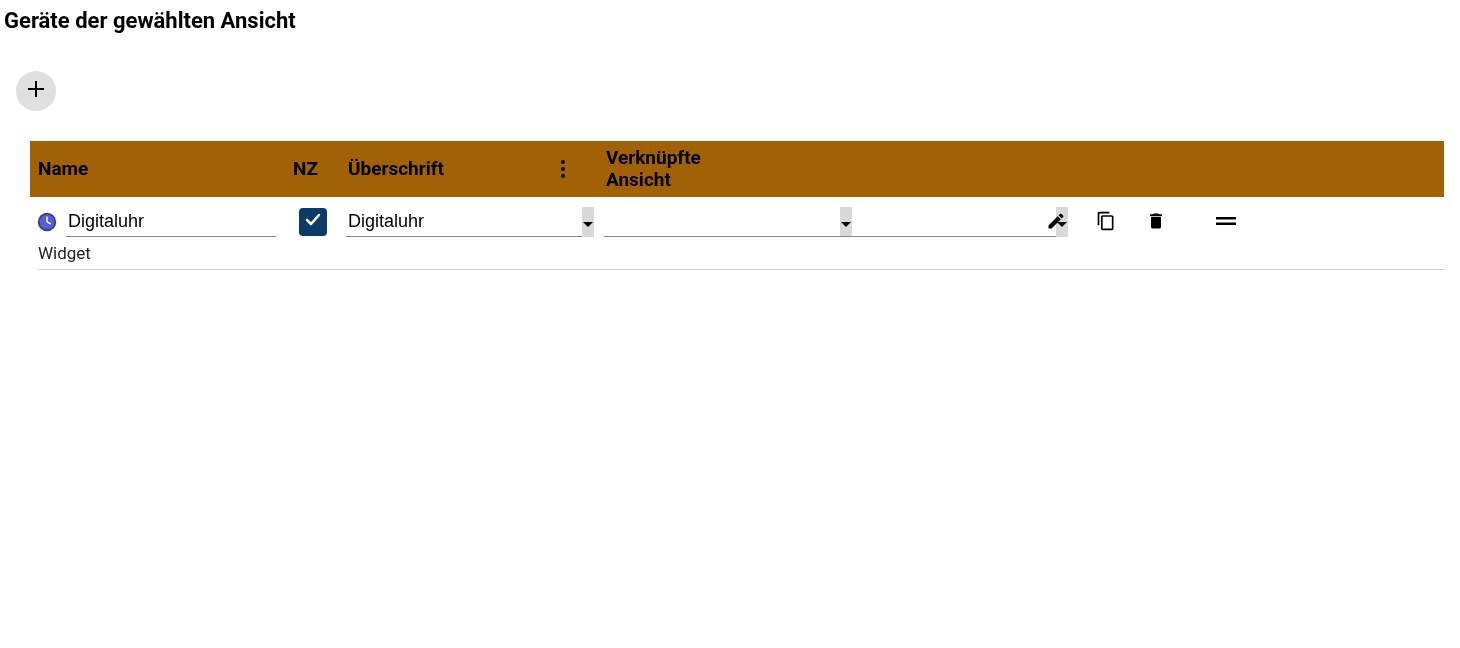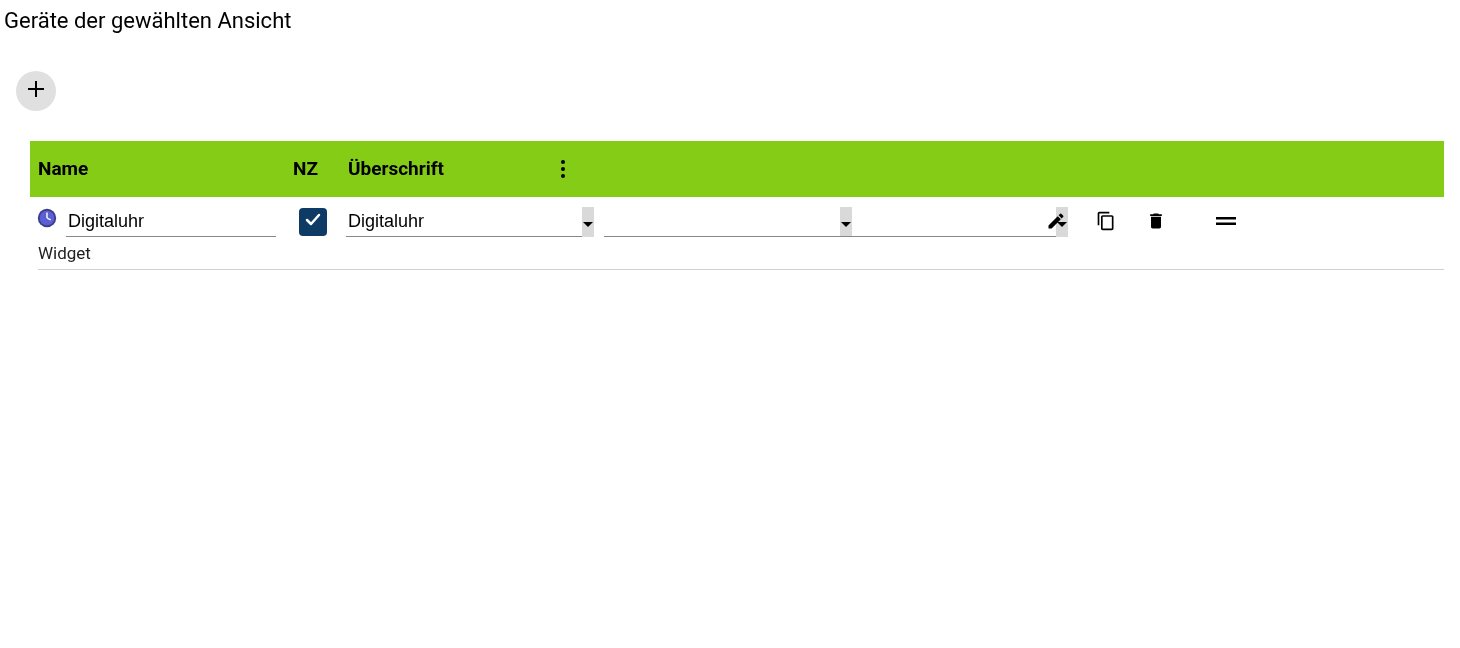--- a/index.html
+++ b/index.html
@@ -8,21 +8,21 @@
     padding: 0;
   }
   body {
     font-family: -apple-system, BlinkMacSystemFont, "Segoe UI", Roboto, Arial, sans-serif;
     background: #ffffff;
     color: #000000;
     padding: 8px 0 0 2px;
   }
   .page-title {
     font-size: 22px;
-    font-weight: 400;
+    font-weight: 700;
     margin-bottom: 38px;
     margin-left: 2px;
   }
   .add-button {
     width: 40px;
     height: 40px;
     border-radius: 50%;
     background: #e0e0e0;
     border: none;
     display: flex;
@@ -32,21 +32,21 @@
     margin-left: 14px;
     margin-bottom: 30px;
     font-size: 22px;
     color: #000;
   }
   .table-wrapper {
     margin-left: 28px;
     margin-right: 16px;
   }
   .table-header {
-    background: #84cc16;
+    background: #a16207;
     display: flex;
     align-items: stretch;
     height: 56px;
   }
   .th {
     font-weight: 700;
     font-size: 19px;
     display: flex;
     align-items: center;
     padding: 0 8px;
@@ -63,21 +63,21 @@
 
   .table-row {
     display: flex;
     align-items: center;
     height: 44px;
     padding-top: 6px;
   }
   .td {
     padding: 0 6px;
     display: flex;
-    align-items: flex-start;
+    align-items: flex-end;
     font-size: 18px;
   }
   .td.name { width: 255px; gap: 8px; }
   .td.nz { width: 55px; justify-content: center; }
   .td.heading { width: 258px; }
   .td.linkedview { width: 176px; }
   .td.bgimg { width: 216px; }
   .td.bgimg-active { width: 210px; }
   .td.actions { flex: 1; display: flex; gap: 26px; align-items: center; padding-left: 20px; }
 
@@ -185,20 +185,21 @@
     <div class="th name">Name</div>
     <div class="th nz">NZ</div>
     <div class="th heading">Überschrift</div>
     <div class="th menu-col">
       <span class="dots-vert">
         <span></span>
           <span></span>
           <span></span>
       </span>
     </div>
+    <div class="th linkedview">Verknüpfte Ansicht</div>
     <div class="th actions-col"></div>
   </div>
 
   <div class="table-row">
 
     <div class="td name">
       <span>
         <svg class="clock-icon" viewBox="0 0 24 24">
           <circle cx="12" cy="12" r="10" fill="#3b3d8f"></circle>
           <circle cx="12" cy="12" r="8" fill="#5c5fd1"></circle>

